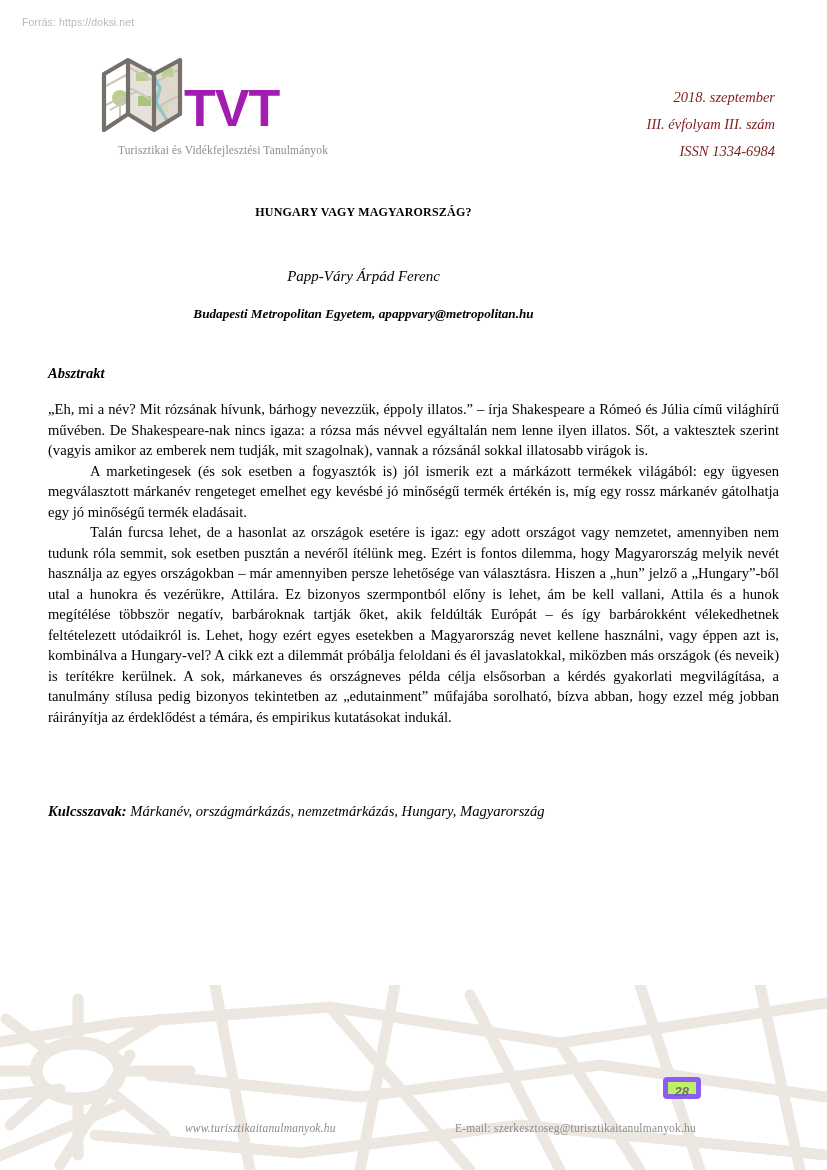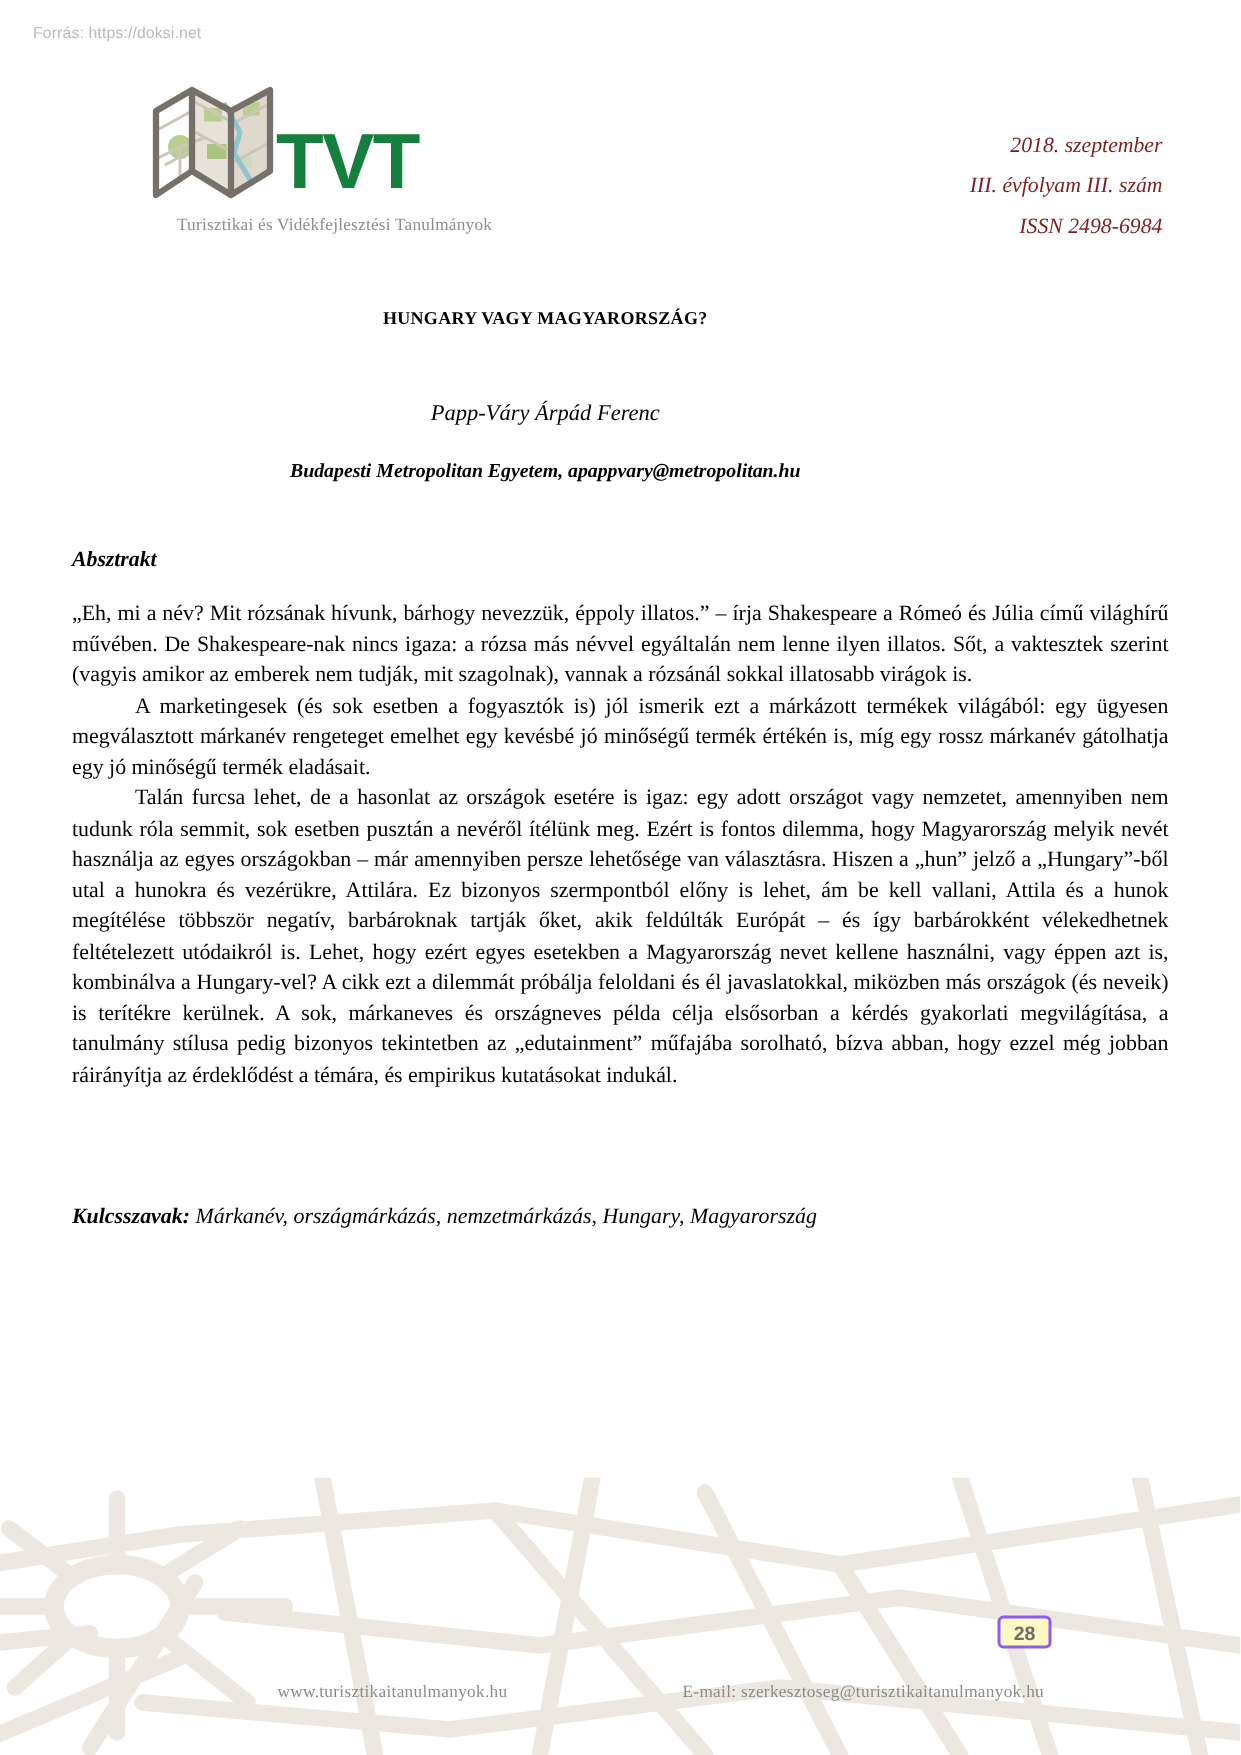--- a/index.html
+++ b/index.html
@@ -72,21 +72,21 @@
     width: 92px;
     height: 88px;
     flex: 0 0 auto;
   }
   .logo-mark svg { display: block; }
   .logo-word {
     font-family: "Liberation Sans", sans-serif;
     font-weight: bold;
     font-size: 52px;
     line-height: 52px;
-    color: #15803d;
+    color: #a21caf;
     letter-spacing: -1px;
     margin-left: -6px;
     margin-bottom: 6px;
   }
   .logo-tagline {
     margin-top: 4px;
     text-align: center;
     font-family: "Liberation Serif", serif;
     font-size: 11.5px;
     color: #8d8d8d;
@@ -179,49 +179,51 @@
   }
 
   
   .page-badge {
     position: absolute;
     right: 26px;
     top: 1077px;
     min-width: 36px;
     height: 22px;
     box-sizing: border-box;
-    border: 2px solid #8b5cf6;
+    border: 5px solid #8b5cf6;
     border-radius: 4px;
-    background: #fef9c3;
+    background: #bef264;
     color: #6e6e6e;
     font-family: "Liberation Sans", sans-serif;
     font-weight: bold;
     font-size: 13px;
     line-height: 20px;
     text-align: center;
     padding: 0 7px;
+    font-style: italic;
   }
 
   
   .footer {
     position: absolute;
     left: 0;
     top: 1122px;
     width: 827px;
     height: 22px;
     font-family: "Liberation Serif", serif;
     font-size: 11.5px;
     color: #8b8b8b;
     letter-spacing: .2px;
     white-space: nowrap;
   }
   .footer-web {
     position: absolute;
     left: 185px;
     top: 0;
+    font-style: italic;
   }
   .footer-mail {
     position: absolute;
     left: 455px;
     top: 0;
   }
 </style>
 </head>
 <body>
 
@@ -265,21 +267,21 @@
           </svg>
         </span>
         <span class="logo-word">TVT</span>
       </div>
       <div class="logo-tagline">Turisztikai és Vidékfejlesztési Tanulmányok</div>
     </div>
 
     <div class="issue-block">
       <div>2018. szeptember</div>
       <div>III. évfolyam III. szám</div>
-      <div>ISSN 2498-6984</div>
+      <div>ISSN 1334-6984</div>
     </div>
 
   </div>
 
   <div class="doc-title">
     <span class="t-line">HUNGARY VAGY MAGYARORSZÁG?</span>
   </div>
 
   <div class="author">Papp-Váry Árpád Ferenc</div>
   <div class="affiliation">Budapesti Metropolitan Egyetem, apappvary@metropolitan.hu</div>

